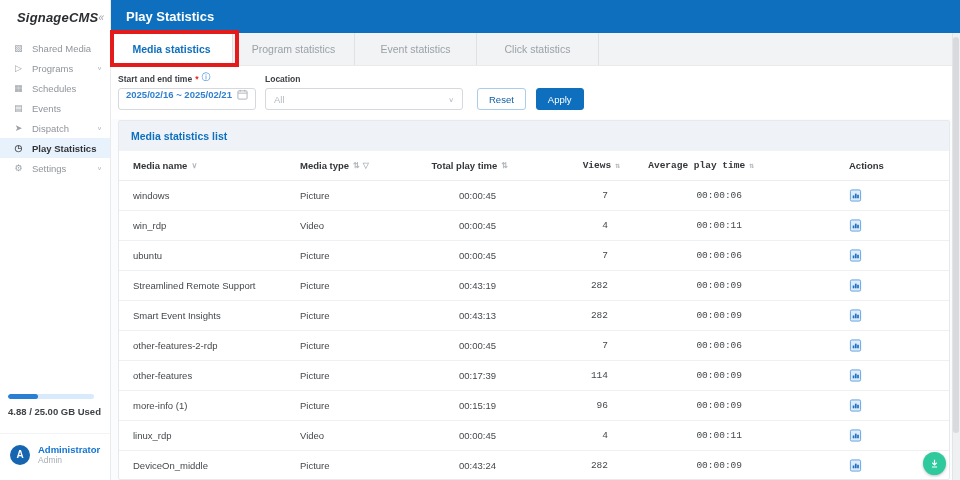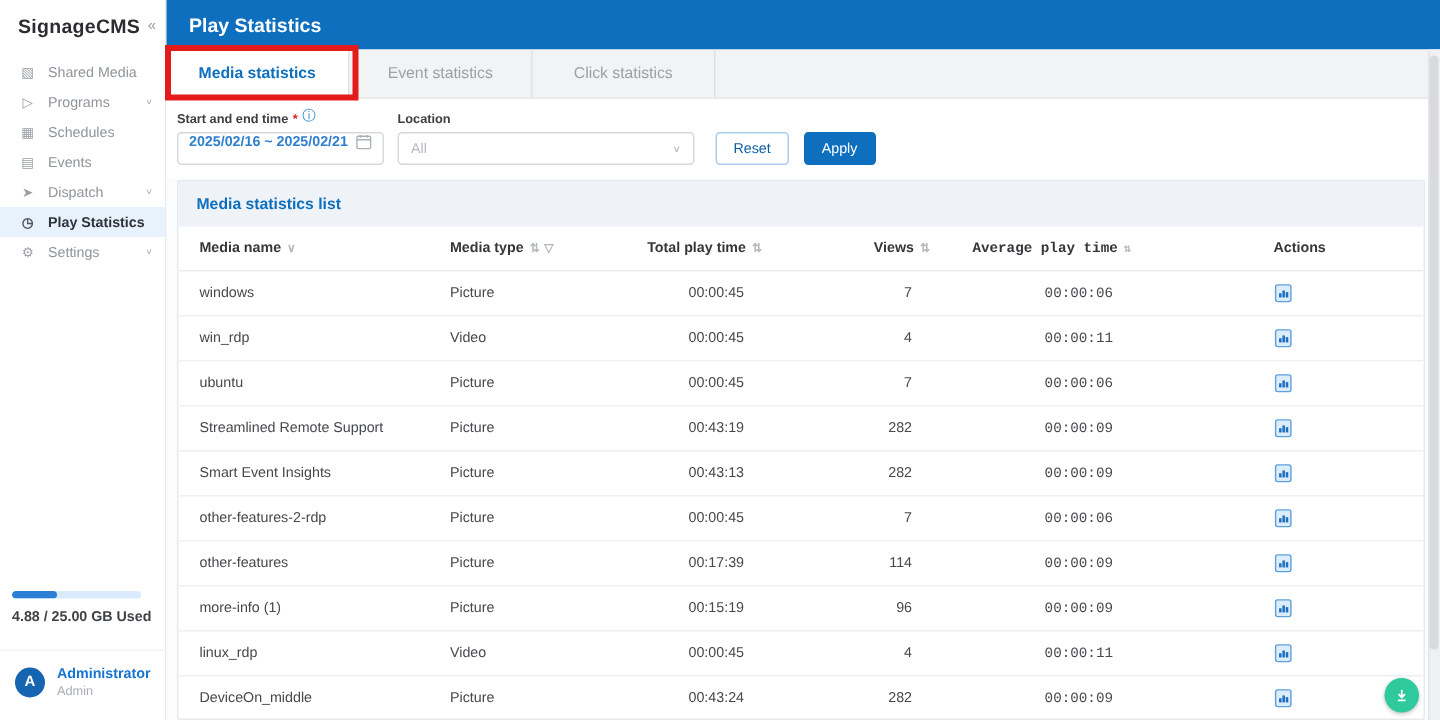--- a/index.html
+++ b/index.html
@@ -2,21 +2,21 @@
 <html><head>
 <meta charset="utf-8">
 <style>
   * { box-sizing: border-box; margin: 0; padding: 0; }
   html,body { width: 960px; height: 480px; overflow: hidden; }
   body { font-family: "Liberation Sans", sans-serif; background: #fff; position: relative; }
   .app { display: flex; width: 960px; height: 480px; }
 
   
   .sidebar { width: 111px; background: #fff; border-right: 1px solid #e9eaec; display: flex; flex-direction: column; flex-shrink: 0; }
-  .logo-row { height: 34px; display: flex; align-items: center; justify-content: space-between; padding: 0 6px 0 12px; }
+  .logo-row { height: 34px; display: flex; align-items: center; justify-content: flex-end; padding: 0 6px 0 12px; font-style: italic; }
   .logo { font-size: 13px; font-weight: bold; color: #2b2d30; letter-spacing: .2px; }
   .collapse { color: #9aa0a6; font-size: 10px; cursor: pointer; }
   .nav { margin-top: 4px; }
   .nav-item { display: flex; align-items: center; height: 20px; padding: 0 8px 0 13px; font-size: 9.5px; color: #8f959b; cursor: pointer; }
   .nav-ic { width: 11px; font-size: 9px; color: #9aa0a6; margin-right: 8px; text-align: center; }
   .nav-label { white-space: nowrap; }
   .chev { margin-left: auto; font-size: 7px; color: #b4b9be; transform: scaleY(.75); }
   .nav-item.active { background: #e8f2fc; color: #2f3236; font-weight: bold; }
   .nav-item.active .nav-ic { color: #54585c; }
   .side-spacer { flex: 1; }
@@ -61,21 +61,21 @@
   .search input::placeholder { color: #b9bec3; }
   .export-btn { display: flex; align-items: center; cursor: pointer; }
 
   .thead, .trow { display: flex; align-items: center; height: 30px; flex-shrink: 0; }
   .thead { font-size: 9.5px; font-weight: bold; color: #33363a; border-bottom: 1px solid #ebedf0; }
   .trow { font-size: 9.5px; color: #45484c; border-bottom: 1px solid #eef0f2; }
   .c { display: flex; align-items: center; }
   .c-name    { width: 167px; padding-left: 14px; }
   .c-type    { width: 130px; padding-left: 14px; }
   .c-total   { width: 108px; justify-content: flex-end; padding-right: 28px; text-align: right; }
-  .c-views   { width: 112px; justify-content: flex-end; padding-right: 28px; }
+  .c-views   { width: 112px; justify-content: flex-end; padding-right: 28px; font-family: Liberation Mono, monospace; }
   .c-avg     { width: 156px; justify-content: flex-end; padding-right: 50px; font-family: Liberation Mono, monospace; }
   .c-actions { flex: 1; padding-left: 57px; }
   .sort-ic { font-size: 8px; color: #b3b8bd; margin-left: 4px; cursor: pointer; }
   .filter-ic { font-size: 8px; color: #b3b8bd; margin-left: 3px; cursor: pointer; }
   .hdr-end { justify-content: flex-end; }
   .hdr-end .sort-ic { margin-right: -12px; }
   .action-ic { display: inline-flex; cursor: pointer; }
 
   
   .scrollbar { position: absolute; right: 0; top: 33px; width: 8px; height: 447px; background: #eef0f2; border-left: 1px solid #e2e4e6; }
@@ -148,20 +148,23 @@
   <div class="main">
     <div class="topbar">
       <span>Play Statistics</span>
     </div>
 
     <div class="tabs">
         <div class="tab active">
         <span class="tab-label">Media statistics</span>
       </div>
         <div class="tab">
+        <span class="tab-label">Program statistics</span>
+      </div>
+        <div class="tab">
         <span class="tab-label">Event statistics</span>
       </div>
         <div class="tab">
         <span class="tab-label">Click statistics</span>
       </div>
       </div>
     <div class="annotation-box"></div>
 
     <div class="filter-section">
       <div class="fgroup fgroup-date">

